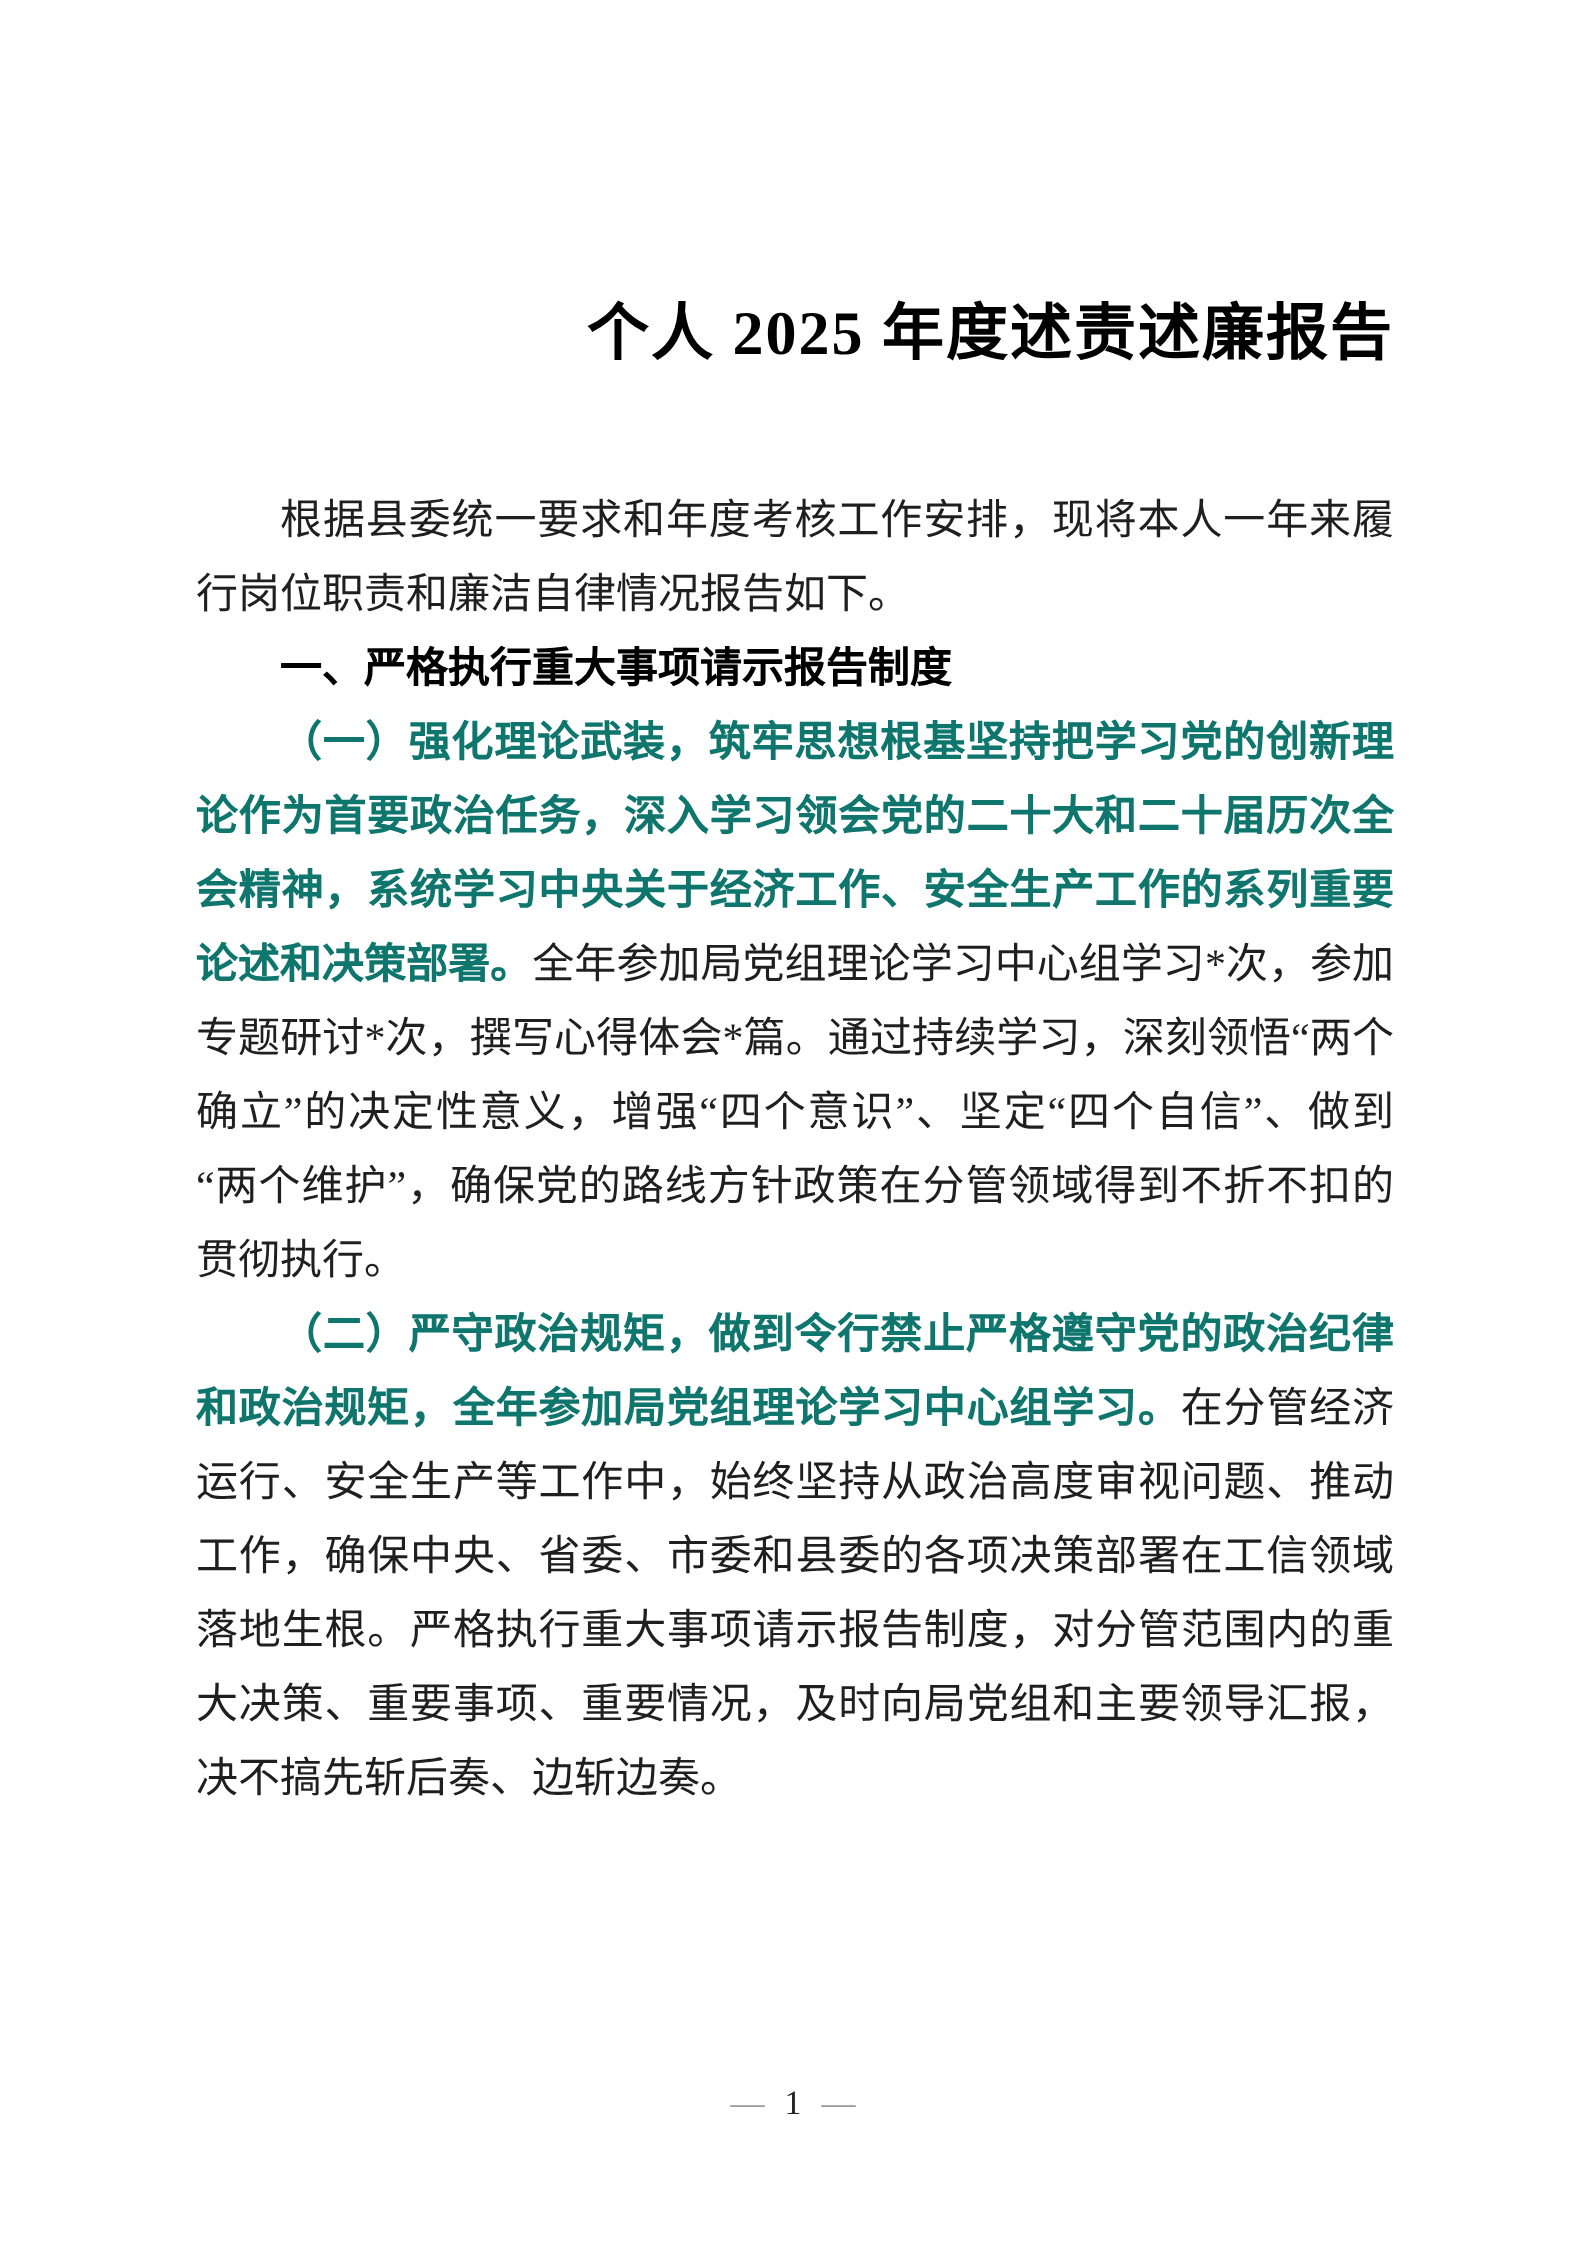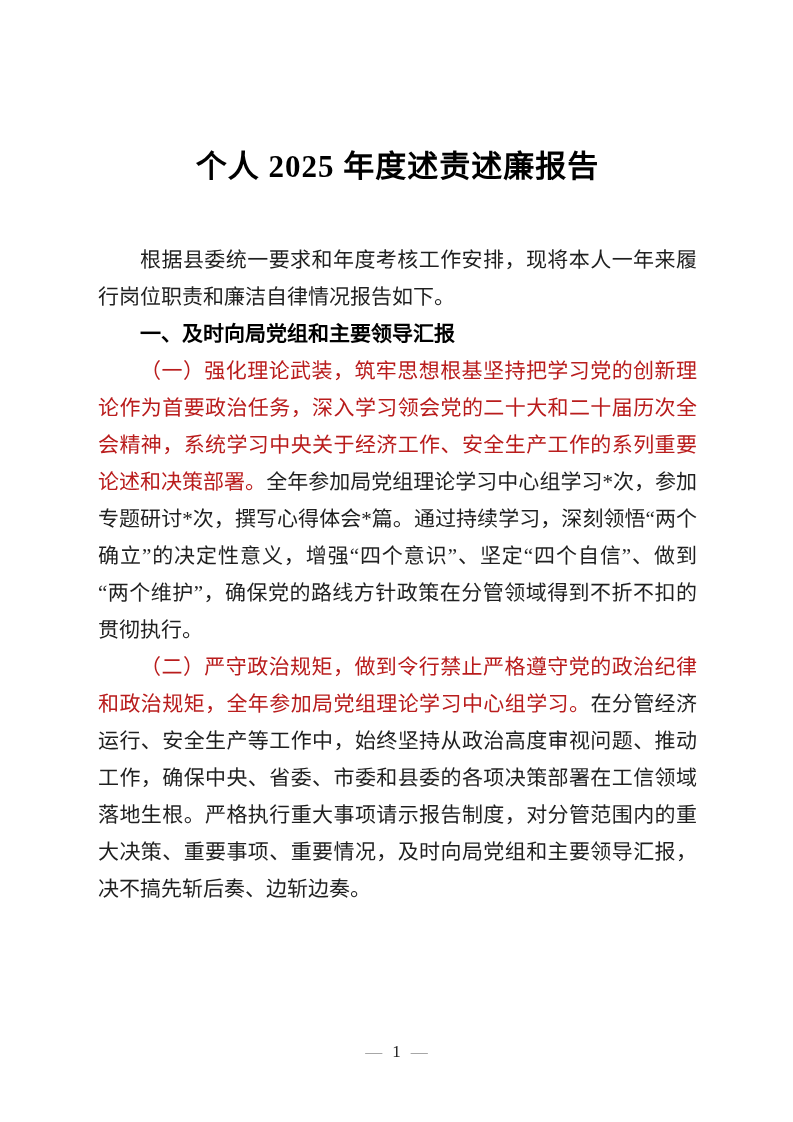--- a/index.html
+++ b/index.html
@@ -18,21 +18,21 @@
     color: #1f1f1f;
   }
   .content {
     position: absolute;
     left: 98px;
     top: 0;
     width: 599px;
   }
   .doc-title {
     margin: 146px 0 0 0;
-    text-align: center;
+    text-align: right;
     font-size: 31px;
     line-height: 42px;
     font-weight: 700;
     color: #000000;
     letter-spacing: 1px;
   }
   .doc-body {
     margin-top: 54px;
   }
   .para {
@@ -42,22 +42,22 @@
     text-align: justify;
     text-justify: inter-ideograph;
     text-indent: 2em;
     word-break: break-all;
   }
   .run {
     font-weight: 400;
     margin-top: 24px;
   }
   .run.bold {
-    font-weight: 400;
-    color: #b91c1c;
+    font-weight: 700;
+    color: #0f766e;
   }
   .para.heading .run {
     font-weight: 700;
     color: #000000;
   }
   .page-footer {
     position: absolute;
     left: 0;
     right: 0;
     bottom: 60px;
@@ -77,21 +77,21 @@
   }
 </style>
 </head>
 <body>
 
 <div class="page">
   <div class="content">
     <h1 class="doc-title">个人 2025 年度述责述廉报告</h1>
     <div class="doc-body">
         <p class="para"><span class="run">根据县委统一要求和年度考核工作安排，现将本人一年来履行岗位职责和廉洁自律情况报告如下。</span></p>
-        <p class="para heading"><span class="run bold">一、及时向局党组和主要领导汇报</span></p>
+        <p class="para heading"><span class="run bold">一、严格执行重大事项请示报告制度</span></p>
         <p class="para"><span class="run bold">（一）强化理论武装，筑牢思想根基坚持把学习党的创新理论作为首要政治任务，深入学习领会党的二十大和二十届历次全会精神，系统学习中央关于经济工作、安全生产工作的系列重要论述和决策部署。</span><span class="run">全年参加局党组理论学习中心组学习*次，参加专题研讨*次，撰写心得体会*篇。通过持续学习，深刻领悟“两个确立”的决定性意义，增强“四个意识”、坚定“四个自信”、做到“两个维护”，确保党的路线方针政策在分管领域得到不折不扣的贯彻执行。</span></p>
         <p class="para"><span class="run bold">（二）严守政治规矩，做到令行禁止严格遵守党的政治纪律和政治规矩，全年参加局党组理论学习中心组学习。</span><span class="run">在分管经济运行、安全生产等工作中，始终坚持从政治高度审视问题、推动工作，确保中央、省委、市委和县委的各项决策部署在工信领域落地生根。严格执行重大事项请示报告制度，对分管范围内的重大决策、重要事项、重要情况，及时向局党组和主要领导汇报，决不搞先斩后奏、边斩边奏。</span></p>
       </div>
   </div>
   <div class="page-footer">
     <span class="footer-dash">—</span><span class="page-num">1</span><span class="footer-dash">—</span>
   </div>
 </div>
 
 </body></html>

